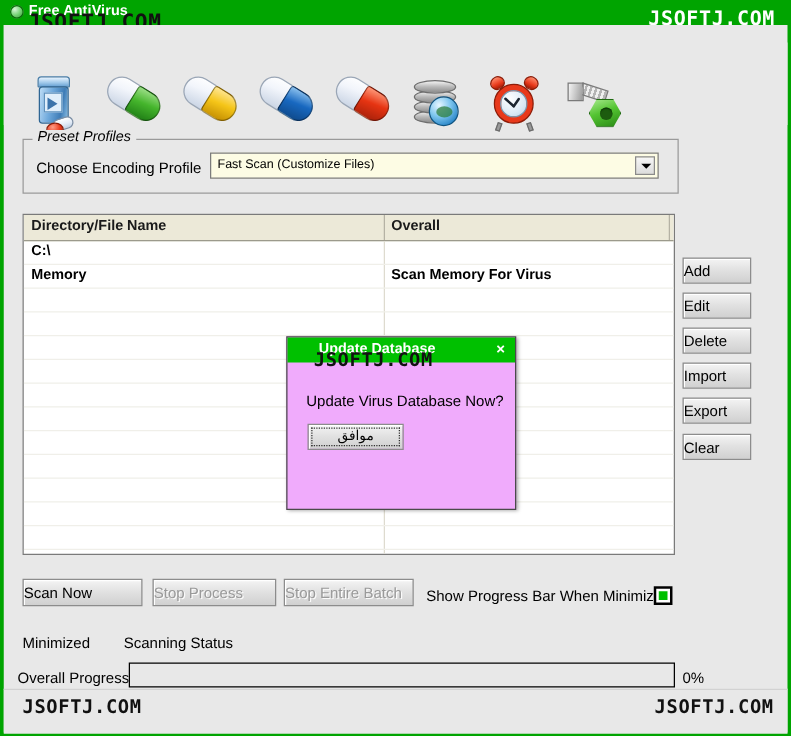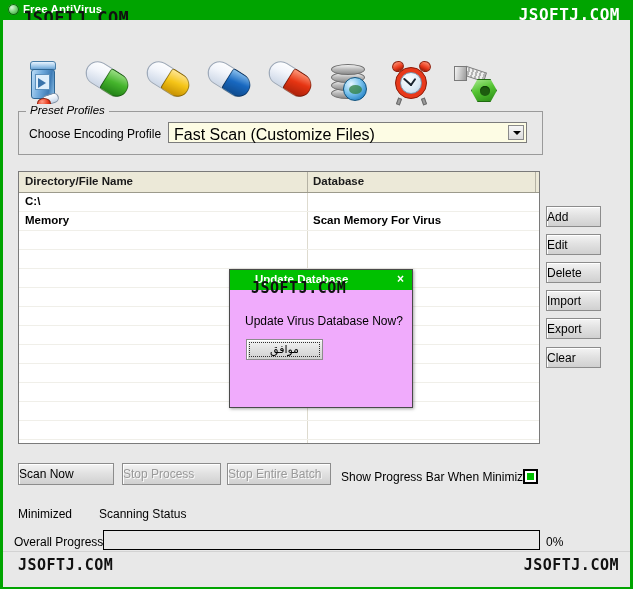--- a/index.html
+++ b/index.html
@@ -134,21 +134,21 @@
   }
   .group-title{
     position:absolute;left:26px;top:104px;padding:0 4px;background:#e8e8e8;
     font-size:11.5px;font-style:italic;color:#000;
   }
   .lbl-profile{position:absolute;left:29px;top:127px;font-size:12px;}
   .combo{
     position:absolute;left:168px;top:122px;width:359px;height:21px;
     background:#fdfce4;border:1px solid #7c7c7c;box-sizing:border-box;
   }
-  .combo-val{position:absolute;left:5px;top:3px;font-size:16px;}
+  .combo-val{position:absolute;left:5px;top:3px;font-size:10px;}
   .combo-btn{
     position:absolute;right:2px;top:2px;width:16px;height:15px;
     background:linear-gradient(180deg,#f6f6f6 0%,#dcdcdc 100%);
     border:1px solid #8a8a8a;box-sizing:border-box;
   }
   .combo-btn:after{
     content:"";position:absolute;left:4px;top:5px;
     border-left:4px solid transparent;border-right:4px solid transparent;border-top:4px solid #000;
   }
 
@@ -335,21 +335,21 @@
   <div class="lbl-profile">Choose Encoding Profile</div>
   <div class="combo">
     <span class="combo-val">Fast Scan (Customize Files)</span>
     <span class="combo-btn"></span>
   </div>
 
   <div class="list">
     <div class="lv-head">
       <span class="lv-th" style="left:6px">Directory/File Name</span>
       <span class="lv-th-sep" style="left:288px"></span>
-      <span class="lv-th" style="left:294px">Database</span>
+      <span class="lv-th" style="left:294px">Overall</span>
       <span class="lv-th-sep" style="left:516px"></span>
     </div>
     <div class="lv-body">
       <div class="lv-vsep"></div>
       <div class="lv-row">
         <span class="lv-c1">C:\</span>
         <span class="lv-c2"></span>
       </div>
       <div class="lv-row">
         <span class="lv-c1">Memory</span>

